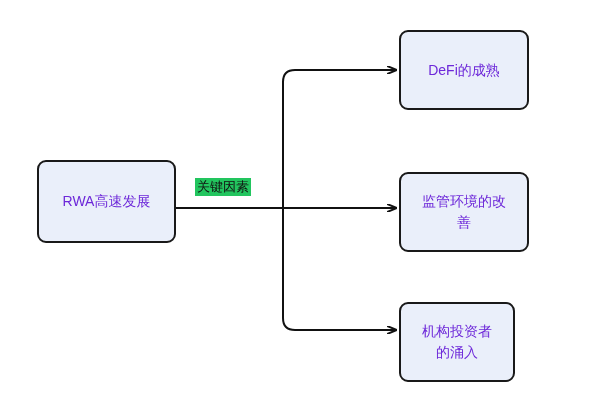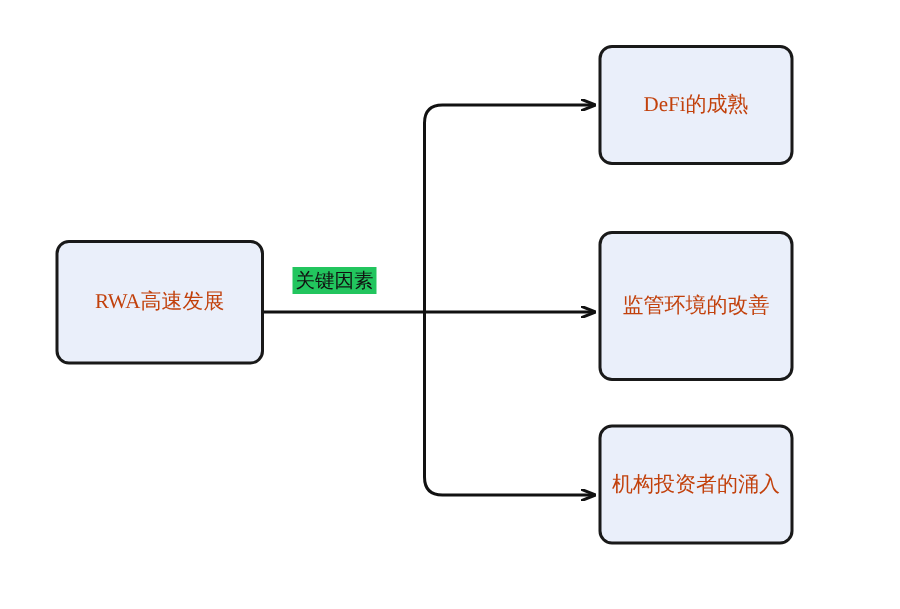--- a/index.html
+++ b/index.html
@@ -27,49 +27,48 @@
   .node {
     position: absolute;
     box-sizing: border-box;
     background: #eaeffa;
     border: 2px solid #191919;
     border-radius: 9px;
     display: flex;
     align-items: center;
     justify-content: center;
     text-align: center;
-    color: #c2410c;
+    color: #6d28d9;
     font-size: 14px;
     line-height: 1.5;
-    padding: 4px 6px;
+    padding: 4px 16px;
     word-break: break-word;
-    font-family: Liberation Serif, serif;
   }
   .node-source {
     left: 37px;
     top: 160px;
     width: 139px;
     height: 83px;
   }
   .node-t1 {
     left: 399px;
     top: 30px;
     width: 130px;
     height: 80px;
   }
   .node-t2 {
     left: 399px;
-    top: 154px;
+    top: 172px;
     width: 130px;
-    height: 100px;
+    height: 80px;
   }
   .node-t3 {
     left: 399px;
-    top: 283px;
-    width: 130px;
+    top: 302px;
+    width: 116px;
     height: 80px;
   }
   .edge-label {
     position: absolute;
     left: 195px;
     top: 178px;
     font-size: 13px;
     color: #111111;
     background: #22c55e;
     padding: 0 2px;

